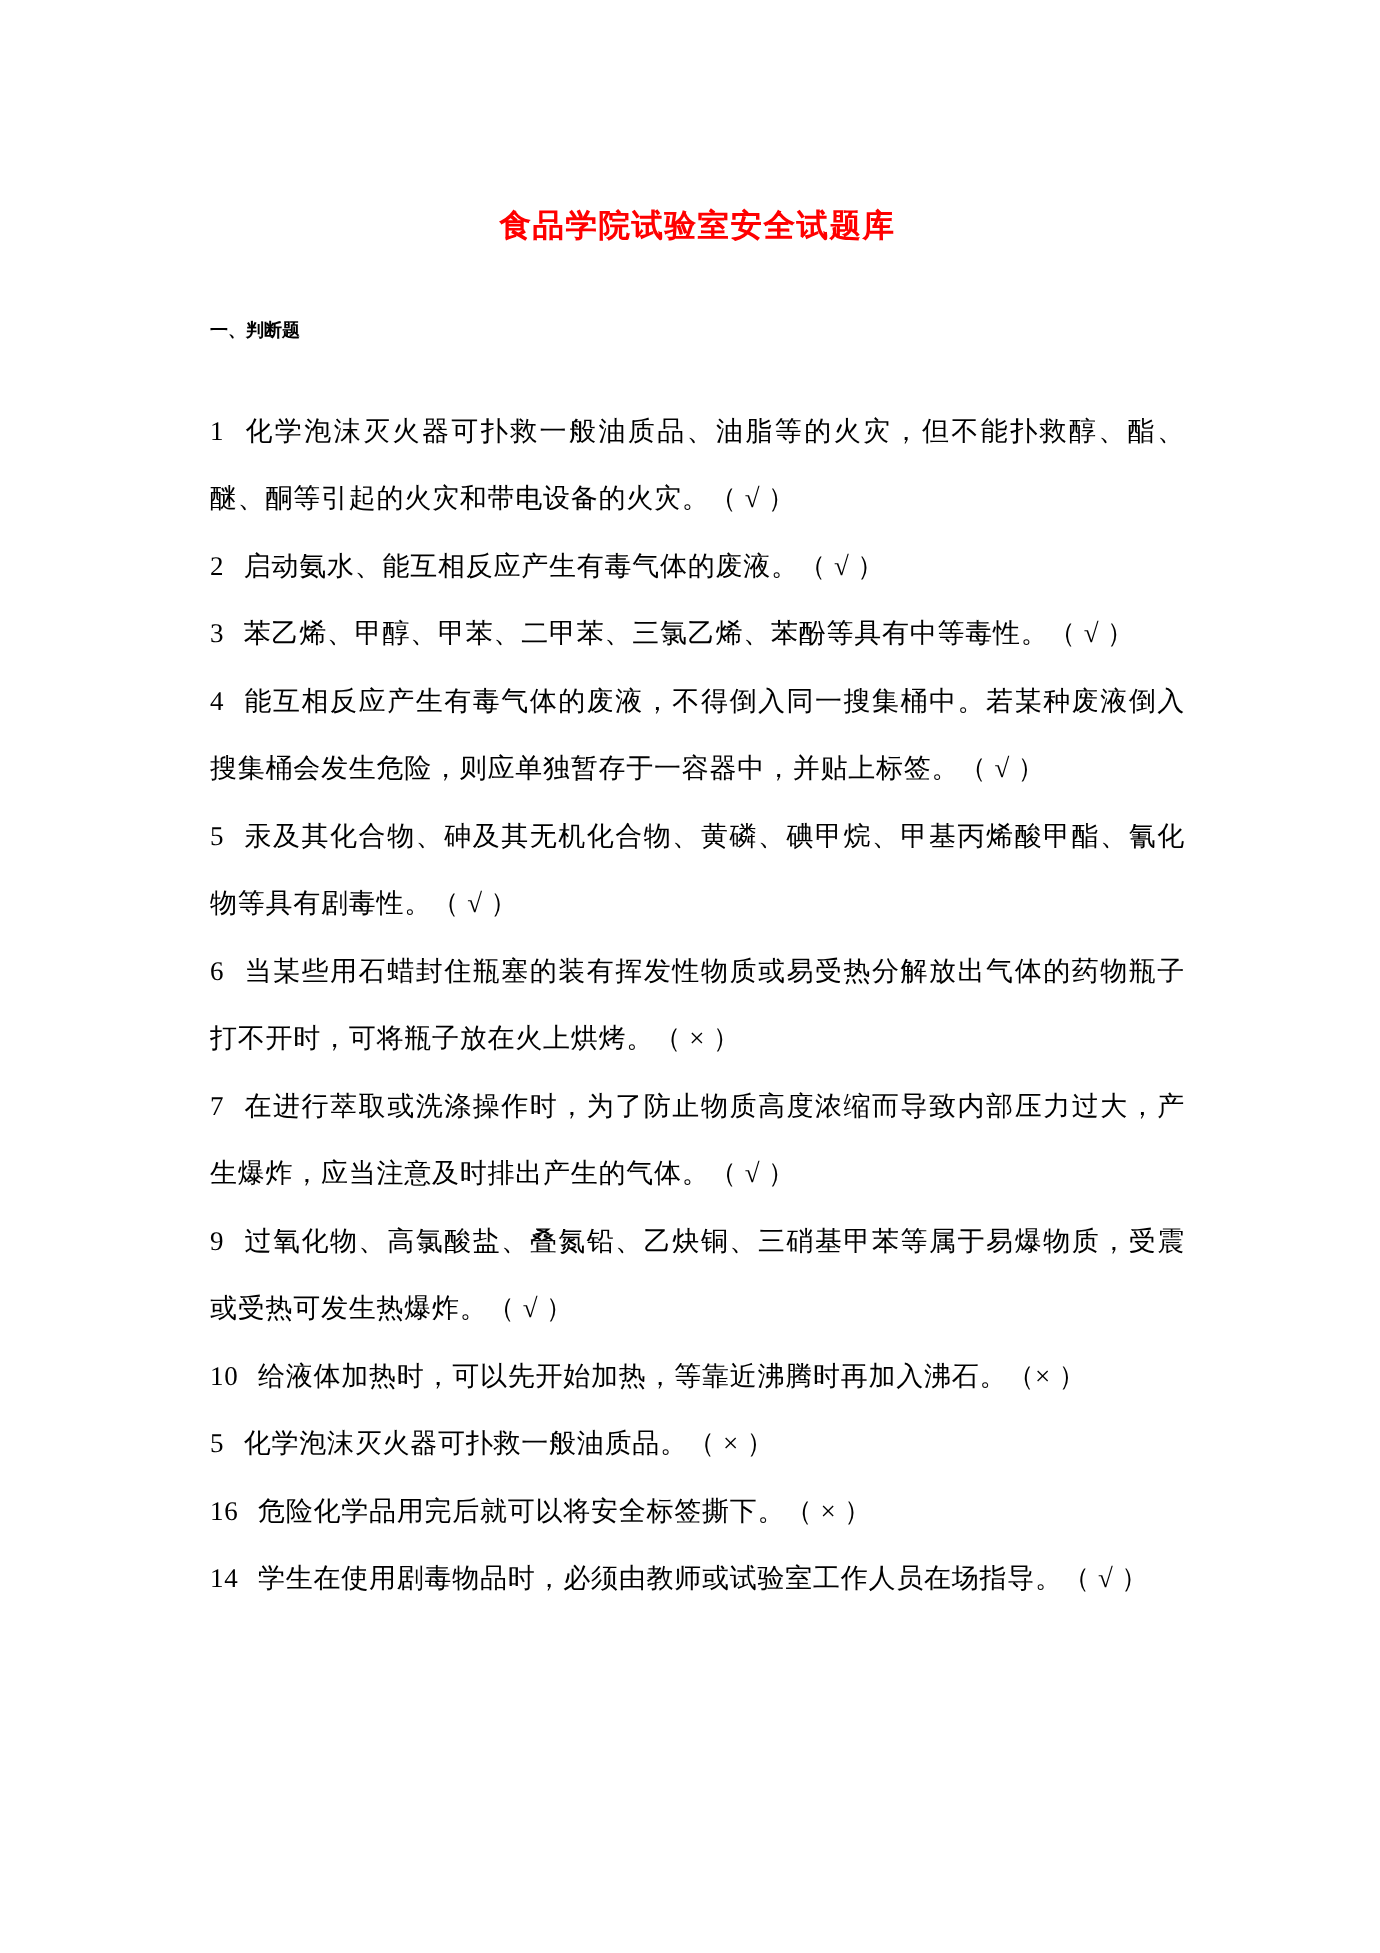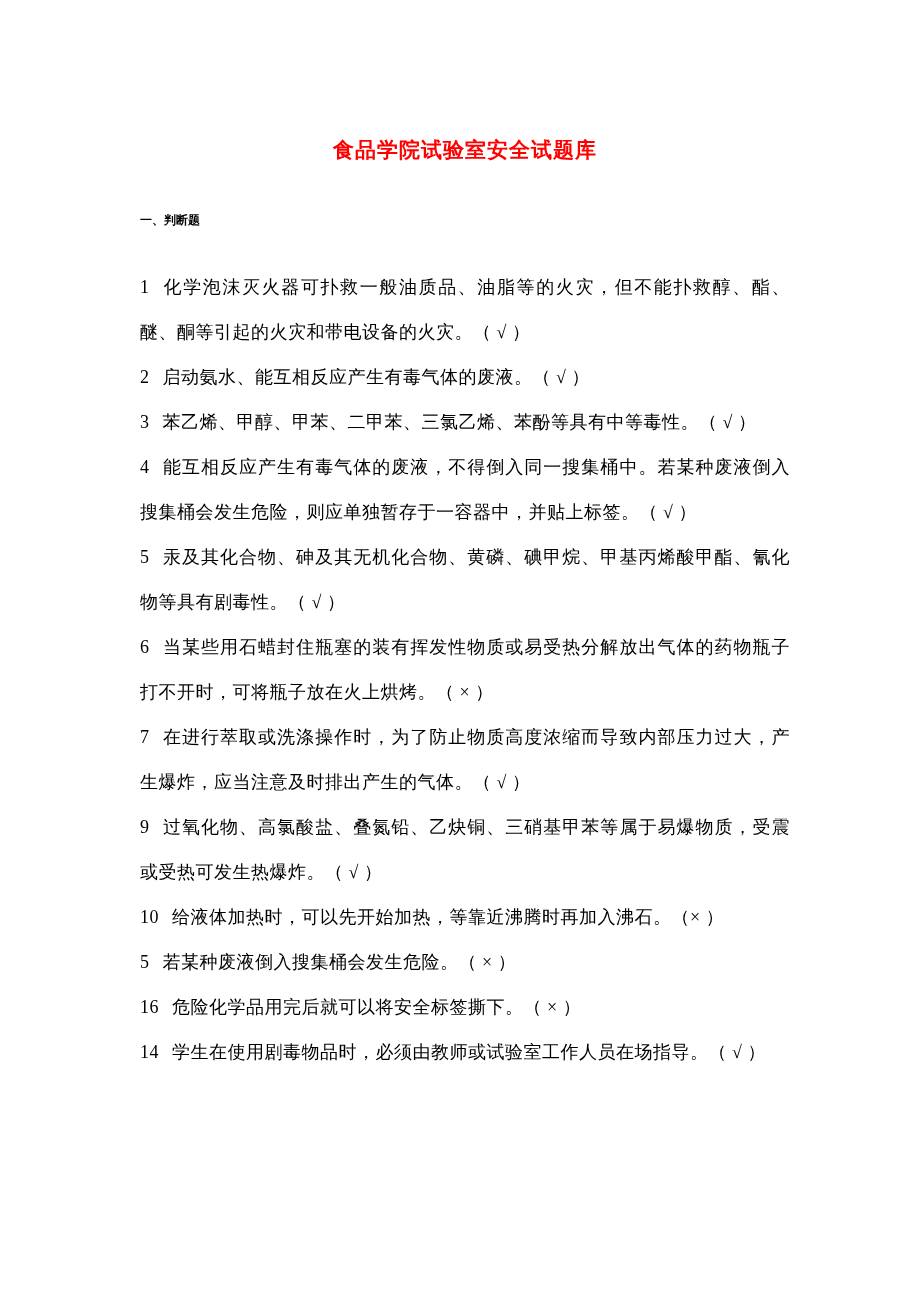--- a/index.html
+++ b/index.html
@@ -64,20 +64,20 @@
   <p class="question"><span class="q-num">6</span><span class="q-text">当某些用石蜡封住瓶塞的装有挥发性物质或易受热分解放出气体的药物瓶子打不开时，可将瓶子放在火上烘烤。（ × ）</span></p>
 
   <p class="question"><span class="q-num">7</span><span class="q-text">在进行萃取或洗涤操作时，为了防止物质高度浓缩而导致内部压力过大，产生爆炸，应当注意及时排出产生的气体。（ √ ）</span></p>
 
 
   <p class="question"><span class="q-num">9</span><span class="q-text">过氧化物、高氯酸盐、叠氮铅、乙炔铜、三硝基甲苯等属于易爆物质，受震或受热可发生热爆炸。（ √ ）</span></p>
 
   <p class="question"><span class="q-num">10</span><span class="q-text">给液体加热时，可以先开始加热，等靠近沸腾时再加入沸石。（× ）</span></p>
 
 
-  <p class="question"><span class="q-num">5</span><span class="q-text">若某种废液倒入搜集桶会发生危险。（ × ）</span></p>
+  <p class="question"><span class="q-num">5</span><span class="q-text">化学泡沫灭火器可扑救一般油质品。（ × ）</span></p>
 
   <p class="question"><span class="q-num">16</span><span class="q-text">危险化学品用完后就可以将安全标签撕下。（ × ）</span></p>
 
   <p class="question"><span class="q-num">14</span><span class="q-text">学生在使用剧毒物品时，必须由教师或试验室工作人员在场指导。（ √ ）</span></p>
 </div>
 
 </div>
 
 </body></html>

